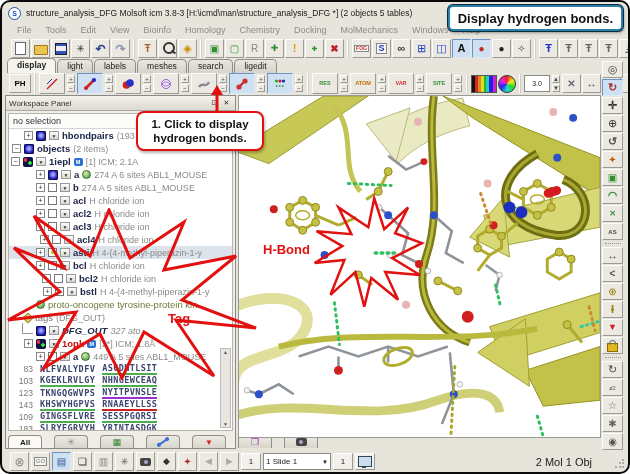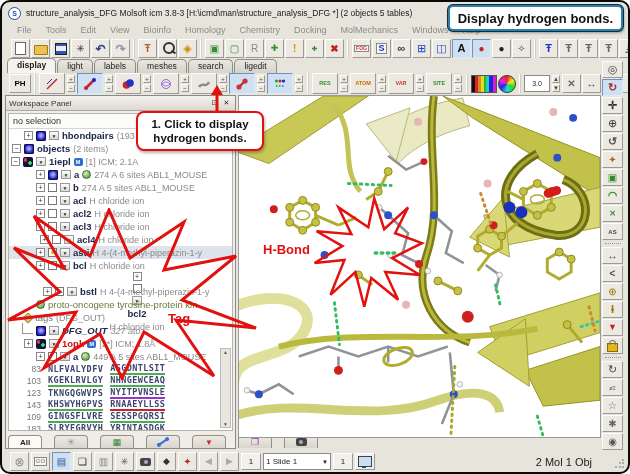--- a/index.html
+++ b/index.html
@@ -70,21 +70,21 @@
   .ti-icm{width:10px;height:10px;border-radius:2px;background:#10104a;
           background-image:radial-gradient(circle at 25% 30%,#e33 0 1.5px,transparent 2px),
                            radial-gradient(circle at 70% 60%,#3e3 0 1.5px,transparent 2px);}
   .ti-globe{width:9px;height:9px;border-radius:50%;border:1px solid #2e6e22;
             background:radial-gradient(circle at 35% 30%,#d8f0b0,#4a8f3a);}
   .ti-tag{width:8px;height:8px;background:#d8cc66;border:1px solid #9a8d2e;transform:rotate(45deg);border-radius:1px;}
   .bg-chat{width:9px;height:8px;background:#2a6fd6;border-radius:2px;color:#fff;font-size:5.5px;font-weight:bold;
            text-align:center;line-height:8px;flex:none;}
   .elbow{width:10px;height:10px;border-left:1px solid #999;border-bottom:1px solid #999;flex:none;margin-bottom:4px;}
   .seqrow{height:12px;display:flex;align-items:center;font-family:"DejaVu Sans Mono",monospace;font-size:8.5px;}
-  .seq-num{width:32px;text-align:right;color:#777;margin-right:7px;flex:none;font-family:"Liberation Sans",sans-serif;}
+  .seq-num{width:24px;text-align:right;color:#777;margin-right:7px;flex:none;font-family:"Liberation Sans",sans-serif;}
   .seq-g{color:#3c4570;letter-spacing:0.4px;margin-right:7px;font-weight:bold;}
   .u-green{border-bottom:2px solid #4cae4c;} .u-purple{border-bottom:2px solid #9933cc;} .u-red{border-bottom:2px solid #cc2222;}
   .seqbar{position:absolute;right:1px;top:234px;bottom:2px;width:9px;background:#e8e6df;border:1px solid #bbb;
           display:flex;flex-direction:column;justify-content:space-between;align-items:center;font-size:5px;color:#555;}
   .ws-tabs{height:15px;display:flex;align-items:flex-end;gap:12px;padding-left:2px;flex:none;background:#efede6;}
   .wtab{height:12px;min-width:24px;padding:0 4px;background:linear-gradient(#eceae3,#d8d5cc);border:1px solid #918f87;
         border-bottom:none;border-radius:4px 4px 0 0;font-size:8px;display:flex;align-items:center;justify-content:center;color:#222;}
   .wtab.active{background:#fbfaf7;font-weight:bold;}
   
   .viewer{position:absolute;top:93px;left:236px;width:363px;height:343px;background:#fff;border:1px solid #999;
@@ -557,21 +557,21 @@
             <span class="t-name">asti</span>
             <span class="t-info">H   4-(4-methyl-piperazin-1-y</span>
           </div>
           <div class="trow" style="padding-left: 27px;">
             <span class="expander">+</span>
             <span class="ti ti-check"></span>
             <span class="caret">▼</span>
             <span class="t-name">bcl</span>
             <span class="t-info">H   chloride ion</span>
           </div>
-          <div class="trow" style="padding-left: 33px; flex-direction: column;">
+          <div class="trow" style="padding-left: 33px;">
             <span class="expander">+</span>
             <span class="ti ti-check"></span>
             <span class="caret">▼</span>
             <span class="t-name">bcl2</span>
             <span class="t-info">H   chloride ion</span>
           </div>
           <div class="trow" style="padding-left: 34px;">
             <span class="expander">+</span>
             <span class="ti ti-check"></span>
             <span class="caret">▼</span>

